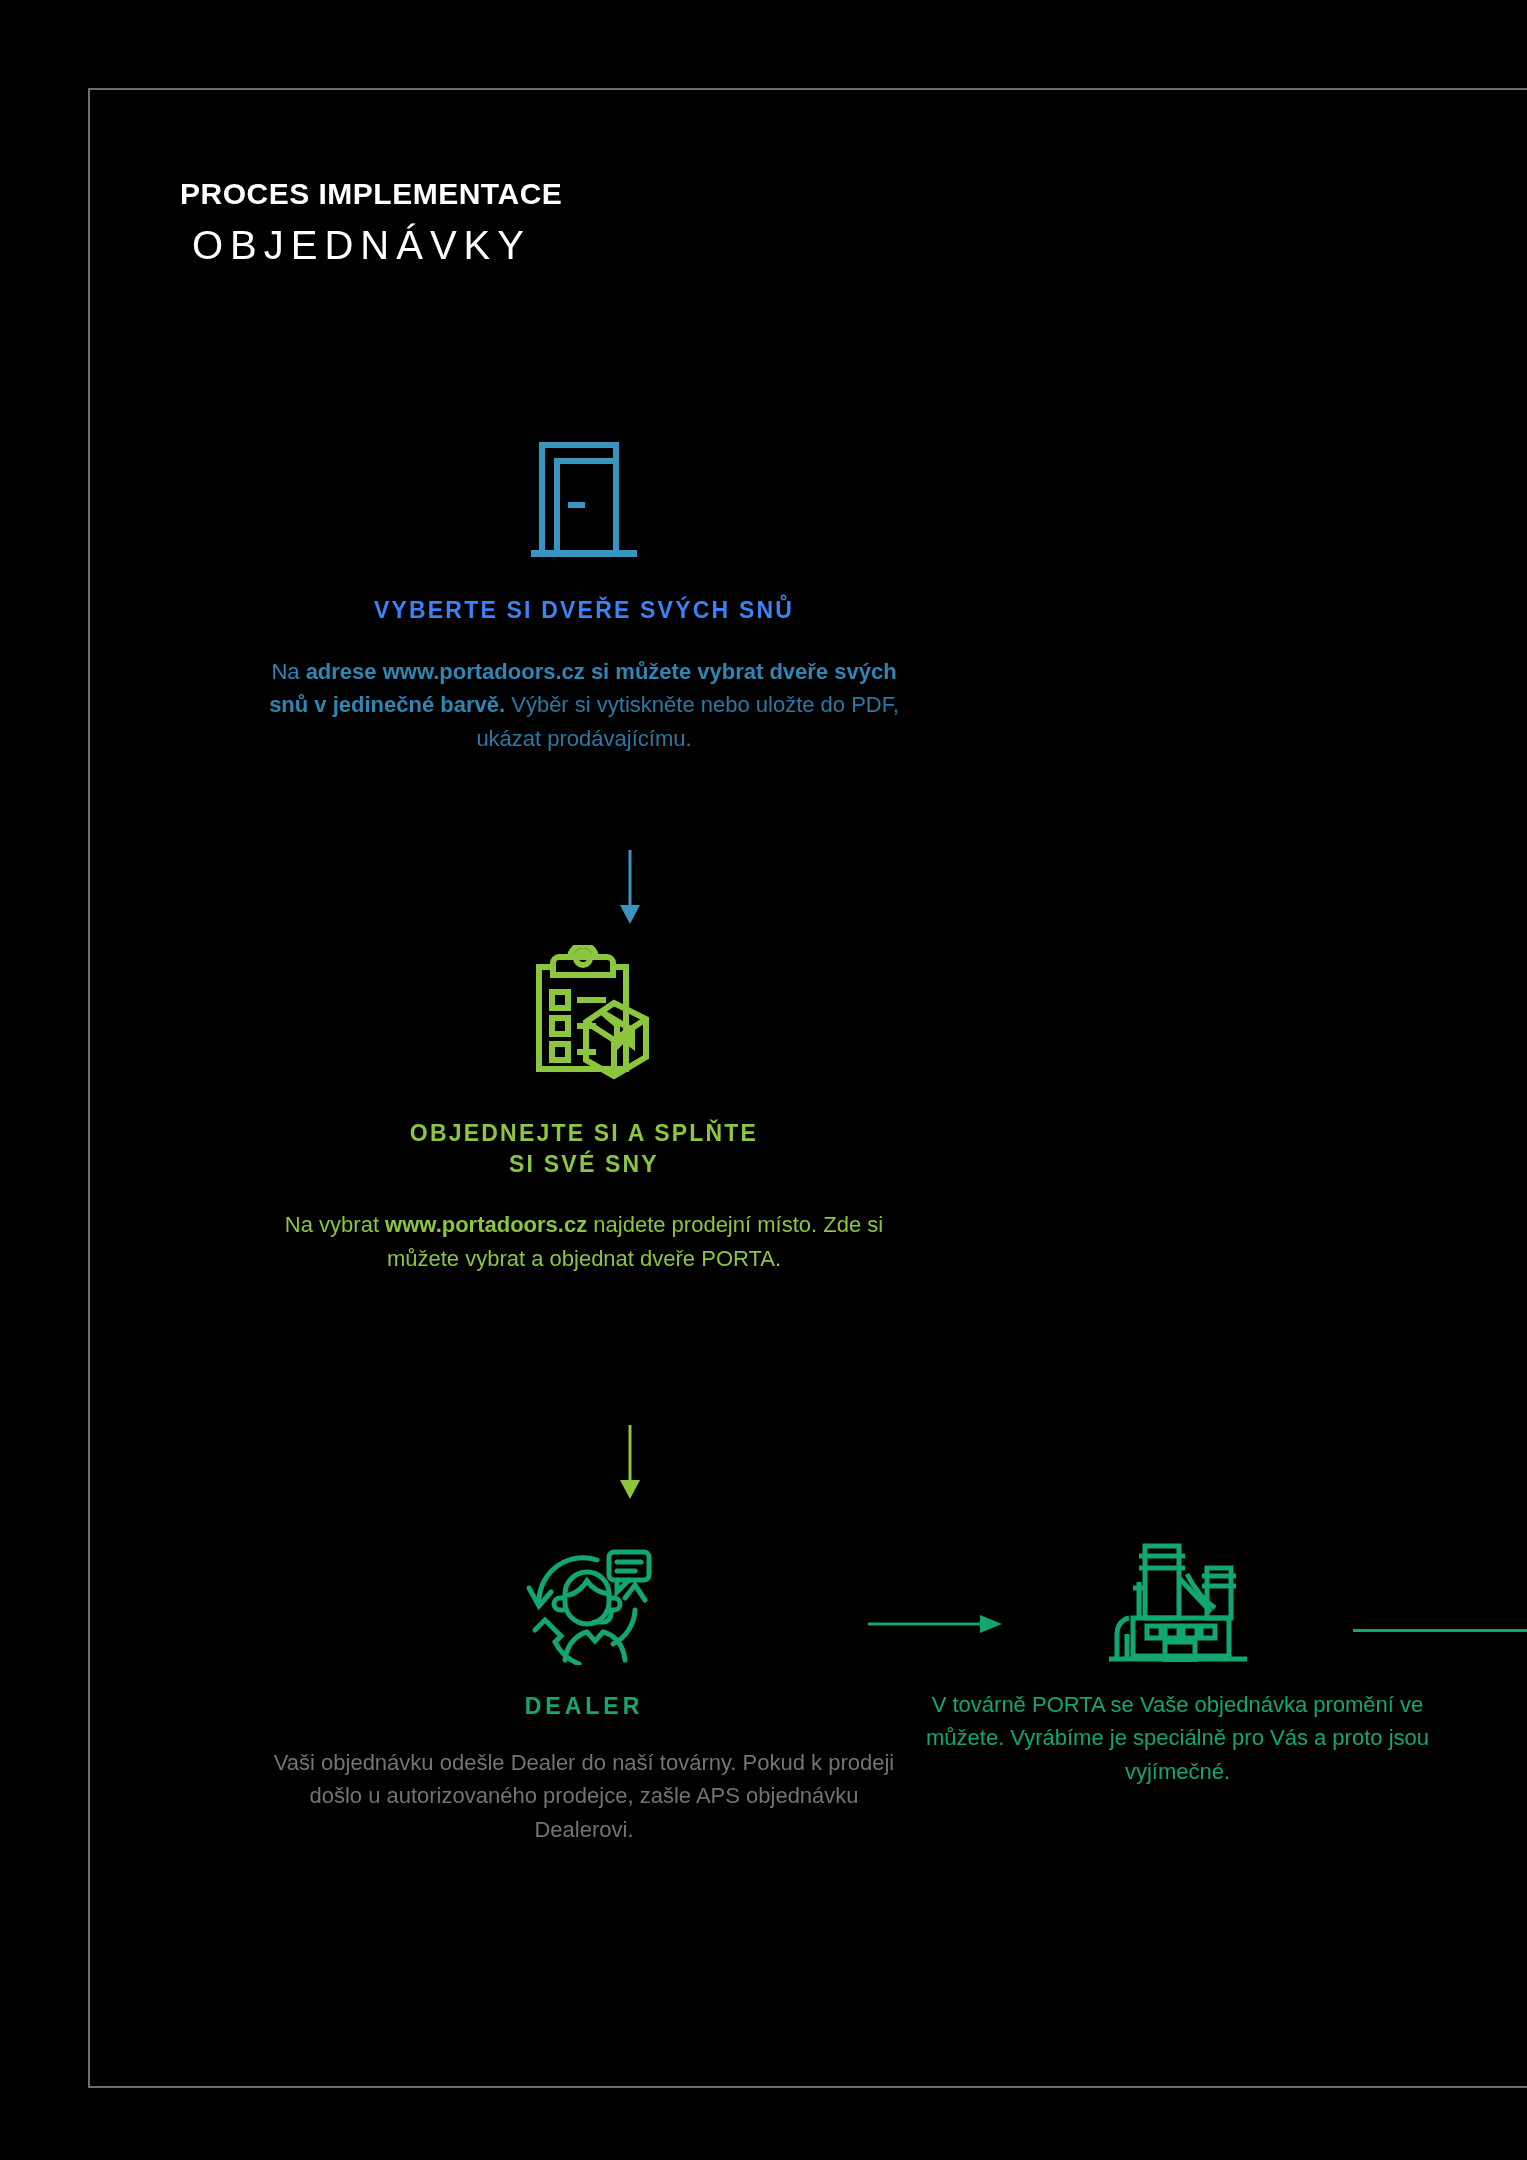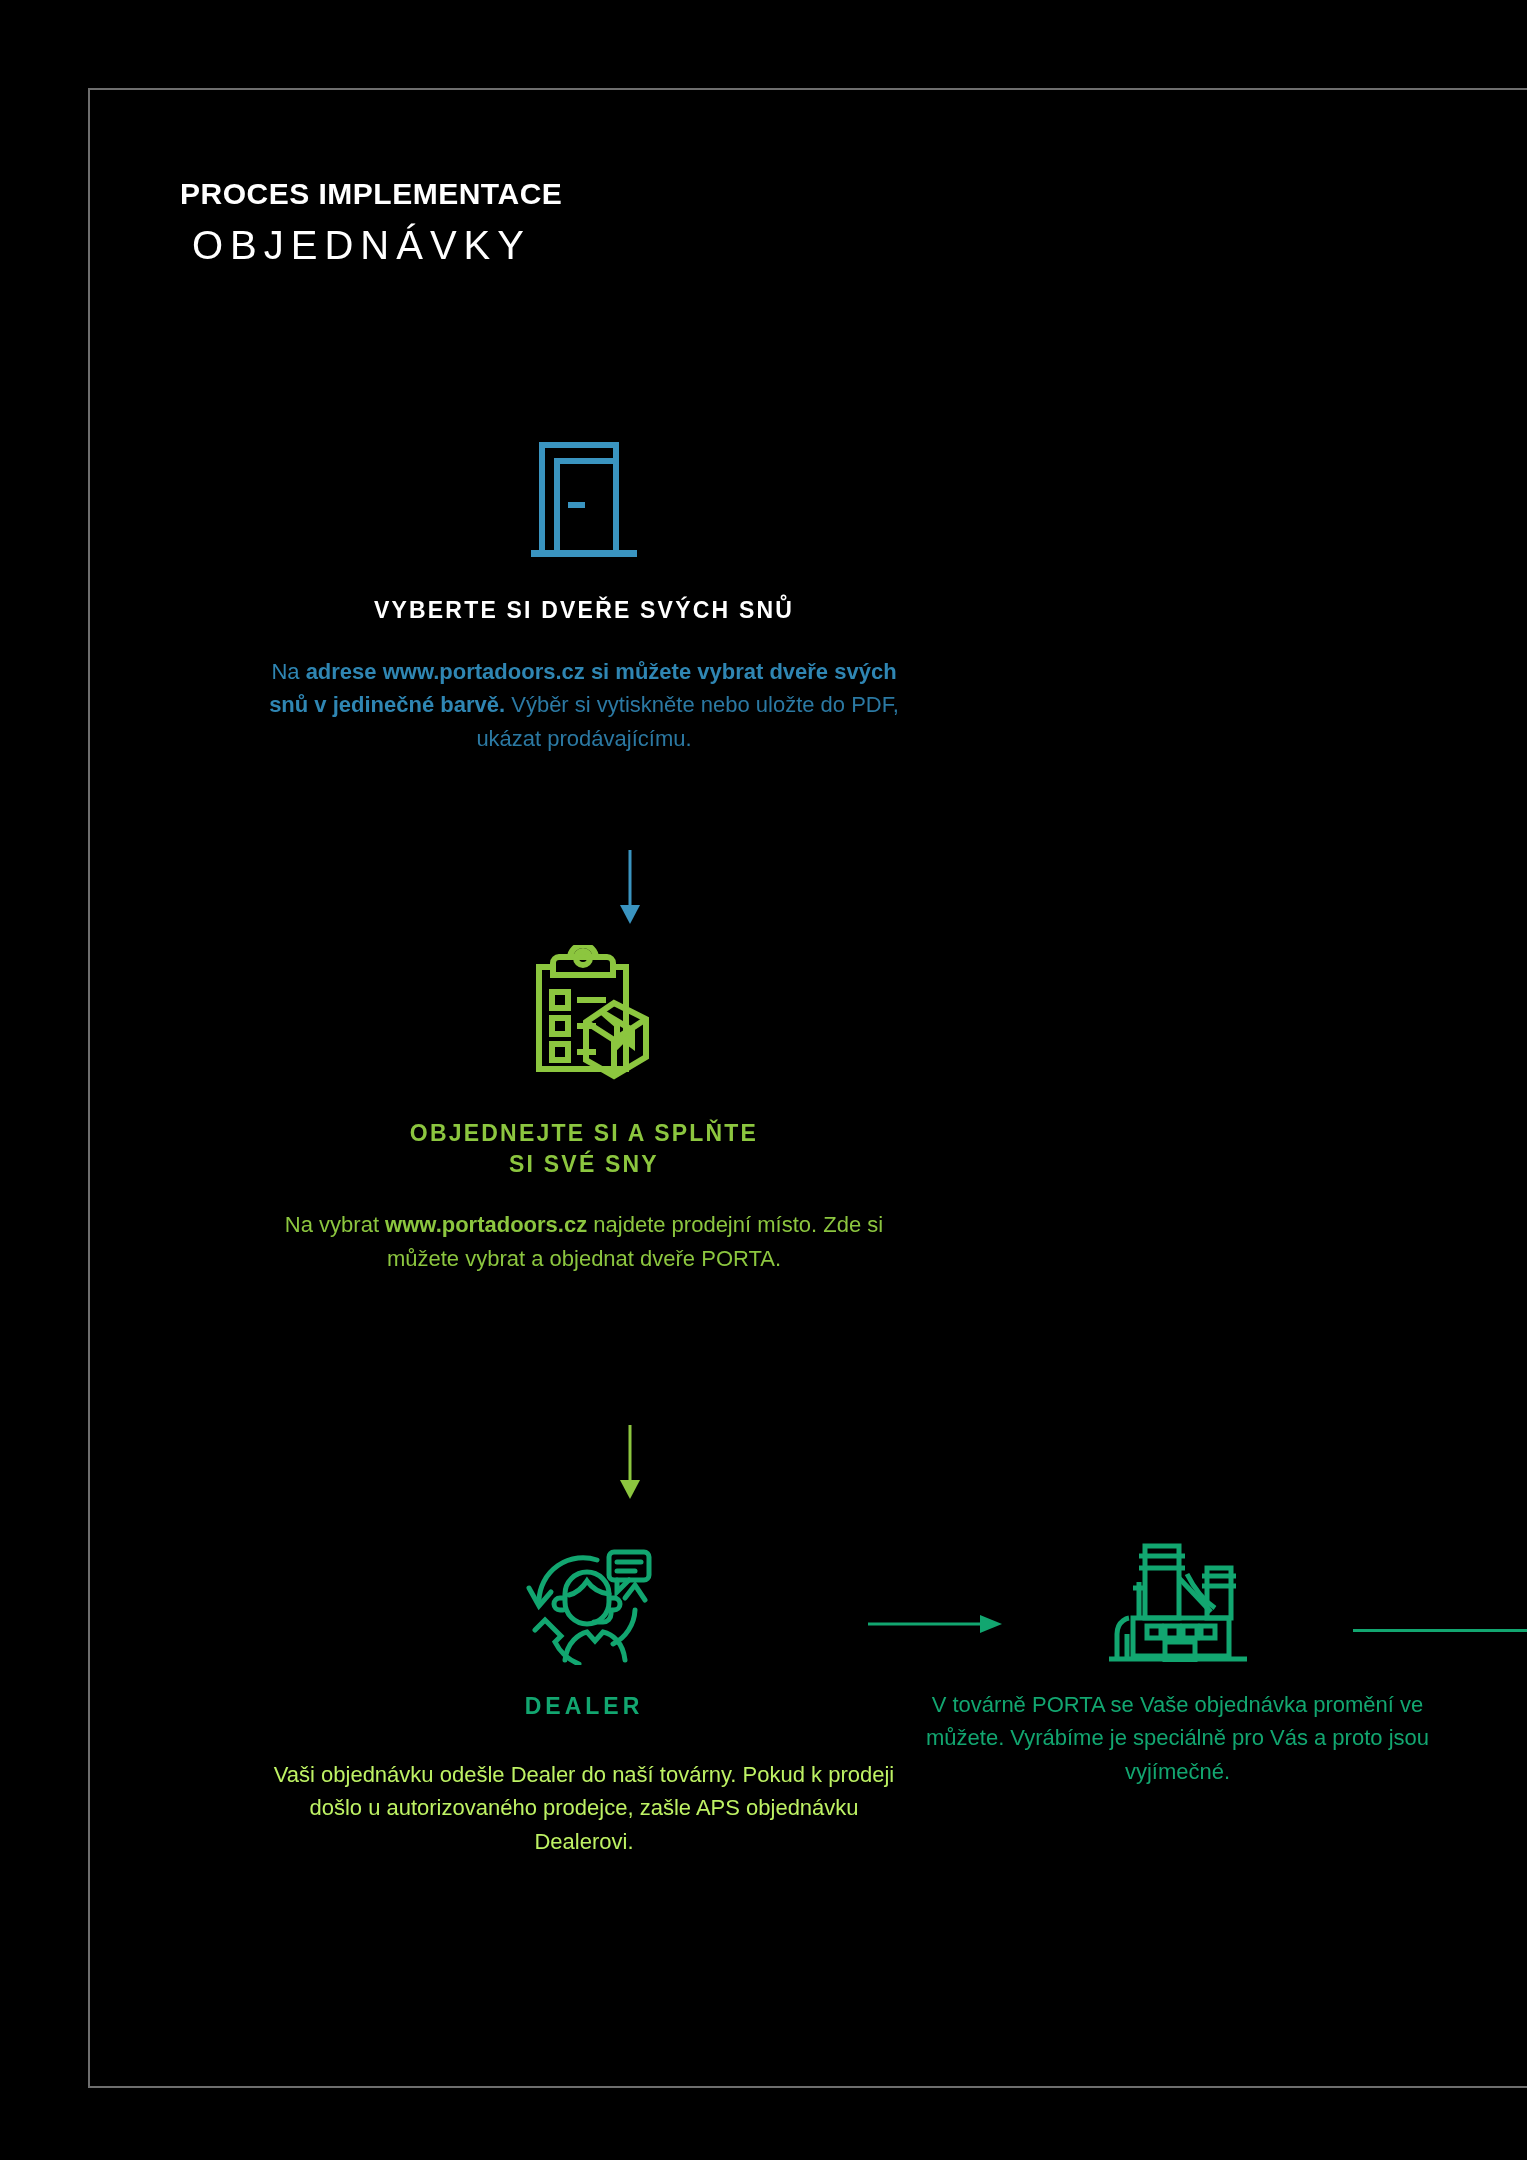--- a/index.html
+++ b/index.html
@@ -32,31 +32,31 @@
     font-size:23px;font-weight:bold;letter-spacing:2.2px;line-height:1.35;
     margin:0;
   }
   .step-body{
     font-size:22px;font-weight:400;line-height:1.52;margin:0;
   }
   .step-body b{font-weight:bold;}
 
   
   #step-door{left:264px;top:440px;width:640px;}
-  #step-door .step-title{margin-top:30px;color:#ffffff;}
+  #step-door .step-title{margin-top:30px;color:#3b82f6;}
   #step-door .step-body{margin-top:29px;color:#2f86b3;}
   #step-door .step-body .muted{color:#2b79a3;}
 
   #step-order{left:264px;top:945px;width:640px;}
   #step-order .step-title{margin-top:33px;color:#8cc63f;}
   #step-order .step-body{margin-top:28px;color:#8cc63f;}
 
   #step-dealer{left:264px;top:1540px;width:640px;}
   #step-dealer .step-title{margin-top:26px;color:#12a670;letter-spacing:4px;}
-  #step-dealer .step-body{margin-top:36px;color:#bef264;}
+  #step-dealer .step-body{margin-top:24px;color:#737373;}
 
   #step-factory{left:905px;top:1530px;width:545px;}
   #step-factory .step-title{margin-top:36px;color:#12a670;letter-spacing:2.2px;}
   #step-factory .step-body{margin-top:26px;color:#12a670;}
 
   
   .arrow-v{position:absolute;}
   #arrow-1{left:615px;top:850px;}
   #arrow-2{left:615px;top:1425px;}
   #arrow-h{position:absolute;left:868px;top:1612px;}

